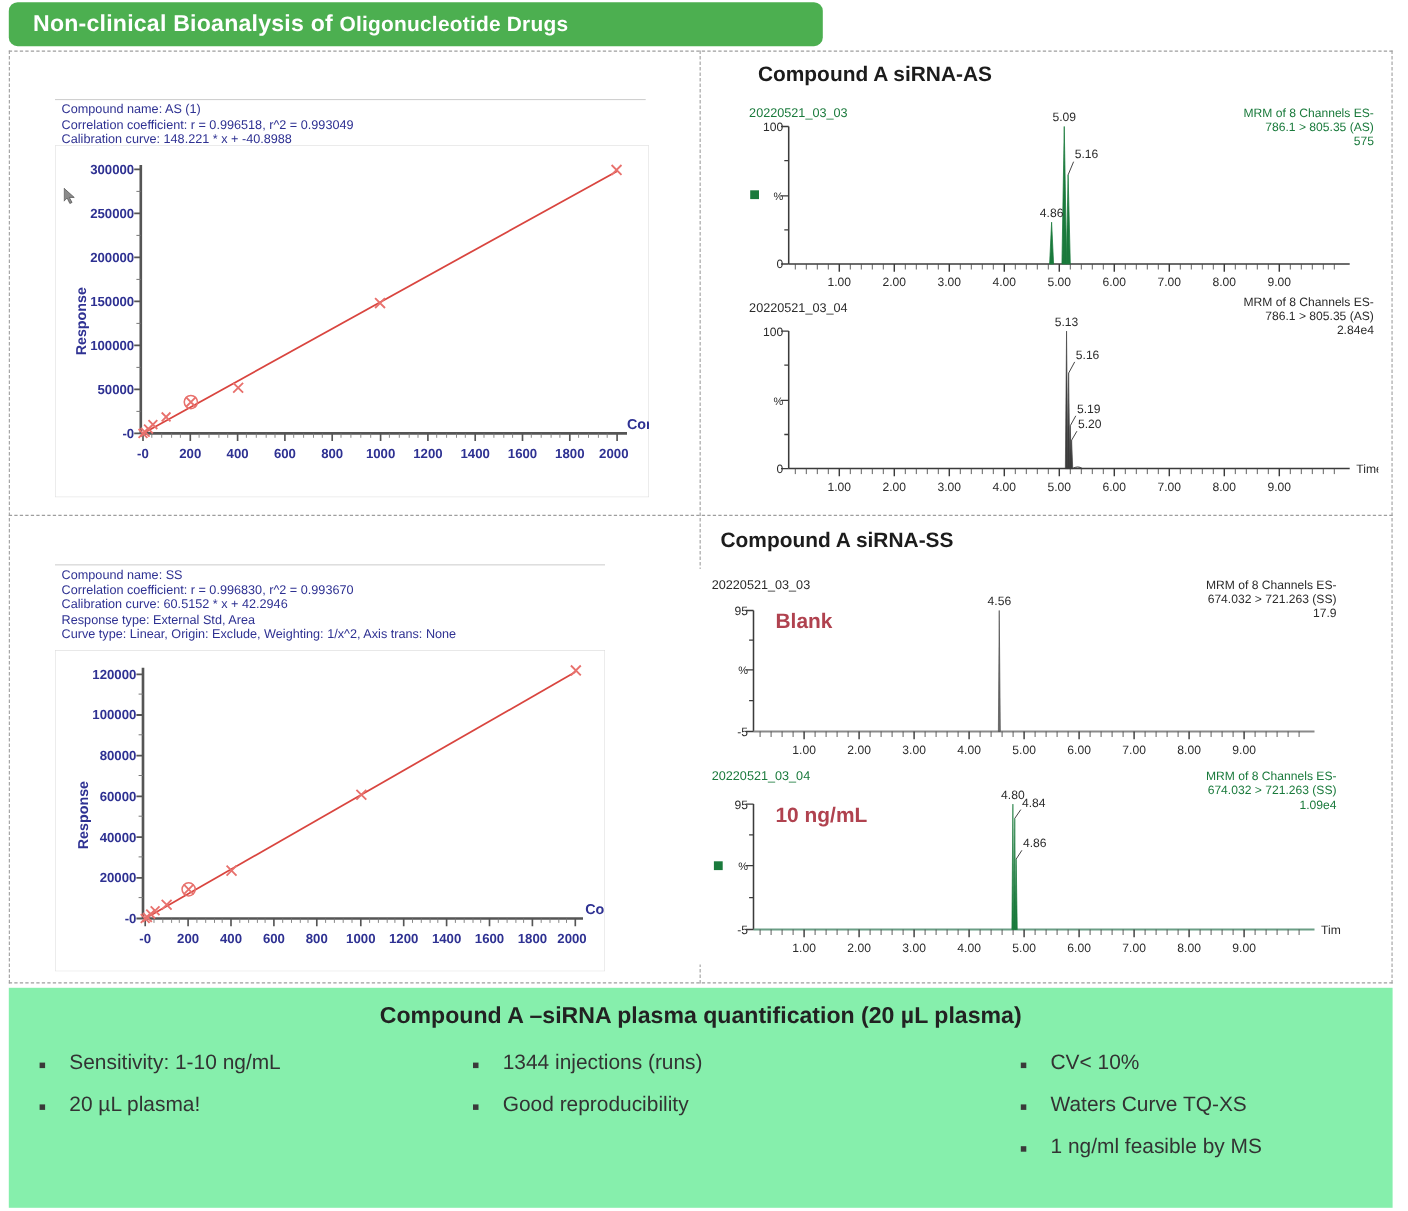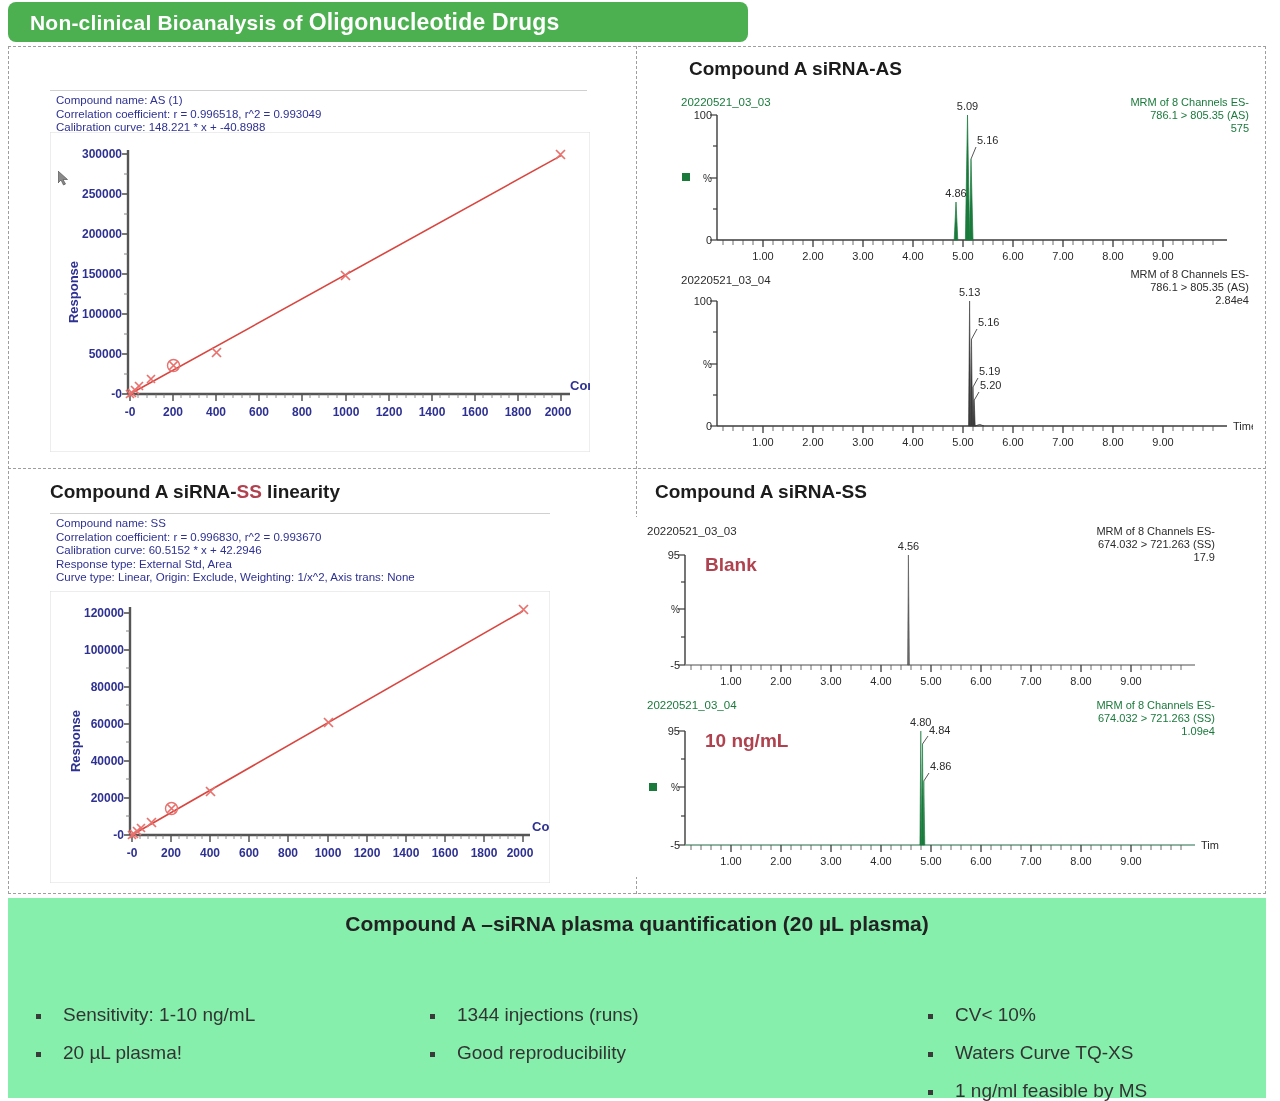--- a/index.html
+++ b/index.html
@@ -10,21 +10,21 @@
   }
   
   .banner{
     position:absolute;left:8px;top:2px;width:740px;height:40px;
     background:#4caf50;border-radius:8px;display:flex;align-items:center;
   }
   .banner-text{
     color:#ffffff;font-size:21px;font-weight:bold;padding-left:22px;
     letter-spacing:.2px;white-space:nowrap;
   }
-  .banner-text .b2{font-size:23px;text-align:right;}
+  .banner-text .b2{font-size:19px;text-align:right;}
   
   .frame{
     position:absolute;left:8px;top:46px;width:1258px;height:848px;
     border:1px dashed #9e9e9e;box-sizing:border-box;
   }
   .vdiv{position:absolute;left:636px;top:46px;width:0;height:848px;border-left:1px dashed #9e9e9e;}
   .hdiv{position:absolute;left:8px;top:468px;width:1258px;height:0;border-top:1px dashed #9e9e9e;}
   .quad{position:absolute;box-sizing:border-box;}
   .q-tl{left:8px;top:46px;width:628px;height:422px;}
   .q-tr{left:637px;top:46px;width:629px;height:422px;}
@@ -58,21 +58,21 @@
   
   .footer{
     position:absolute;left:8px;top:898px;width:1258px;height:200px;
     background:#86efac;box-sizing:border-box;
   }
   .footer-title{
     position:absolute;left:0;width:100%;top:14px;text-align:center;
     font-size:21px;font-weight:bold;color:#222;
   }
   .bullets{position:absolute;top:58px;left:0;width:100%;}
-  .bcol{position:absolute;top:0;margin-top:48px;}
+  .bcol{position:absolute;top:0;}
   .bcol.c1{left:28px;}
   .bcol.c2{left:422px;}
   .bcol.c3{left:920px;}
   .bullet{
     display:flex;align-items:flex-start;margin-bottom:16px;
     font-size:19px;color:#333;white-space:nowrap;
   }
   .bullet .sq{
     width:5px;height:5px;background:#3a3a3a;margin-top:10px;margin-right:22px;flex:0 0 auto;
   }
@@ -439,23 +439,20 @@
         <text x="312.6" y="208" text-anchor="middle">5.13</text>
         <text x="321" y="238" text-anchor="start">5.16</text>
         <text x="322" y="287" text-anchor="start">5.19</text>
         <text x="323" y="301" text-anchor="start">5.20</text>
       </g>
     </svg>
   </div>
 </div>
 
 <div class="quad q-bl">
-  <div class="panel-title" style="left:42px;top:12px;">
-    <span>Compound A   siRNA-</span><span class="red">SS</span><span> linearity</span>
-  </div>
 
   <div class="calbox" style="left:42px;top:44px;width:500px;height:32px;border:none;">
     <div class="hdr-line"></div>
   </div>
   <div class="caltext" style="left:48px;top:48px;">
     <div class="calline">Compound name: SS</div>
     <div class="calline">Correlation coefficient: r = 0.996830, r^2 = 0.993670</div>
     <div class="calline">Calibration curve: 60.5152 * x + 42.2946</div>
     <div class="calline">Response type: External Std, Area</div>
     <div class="calline">Curve type: Linear, Origin: Exclude, Weighting: 1/x^2, Axis trans: None</div>

